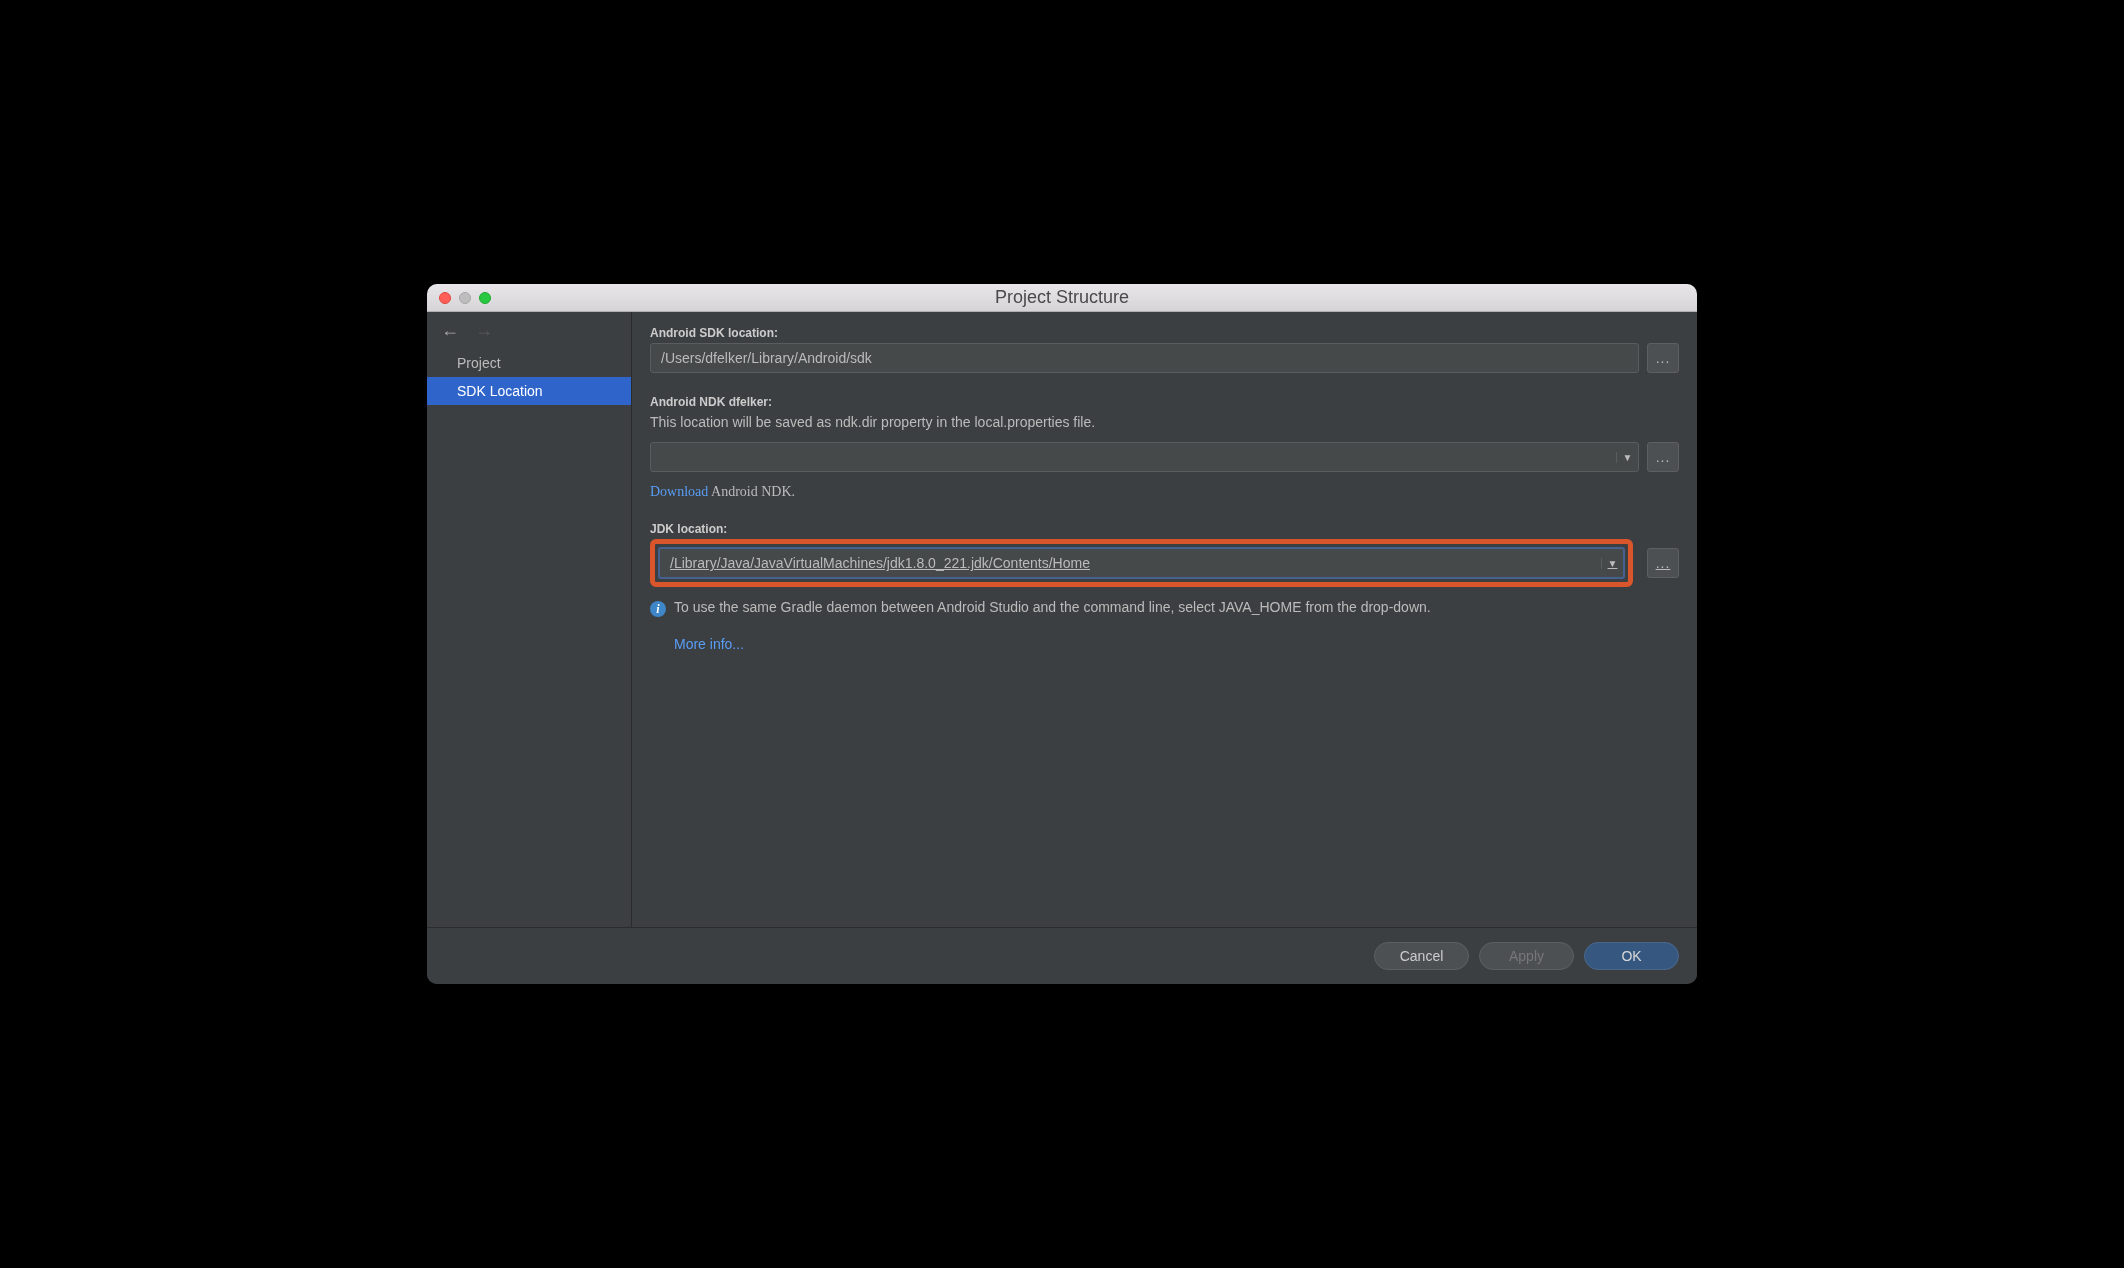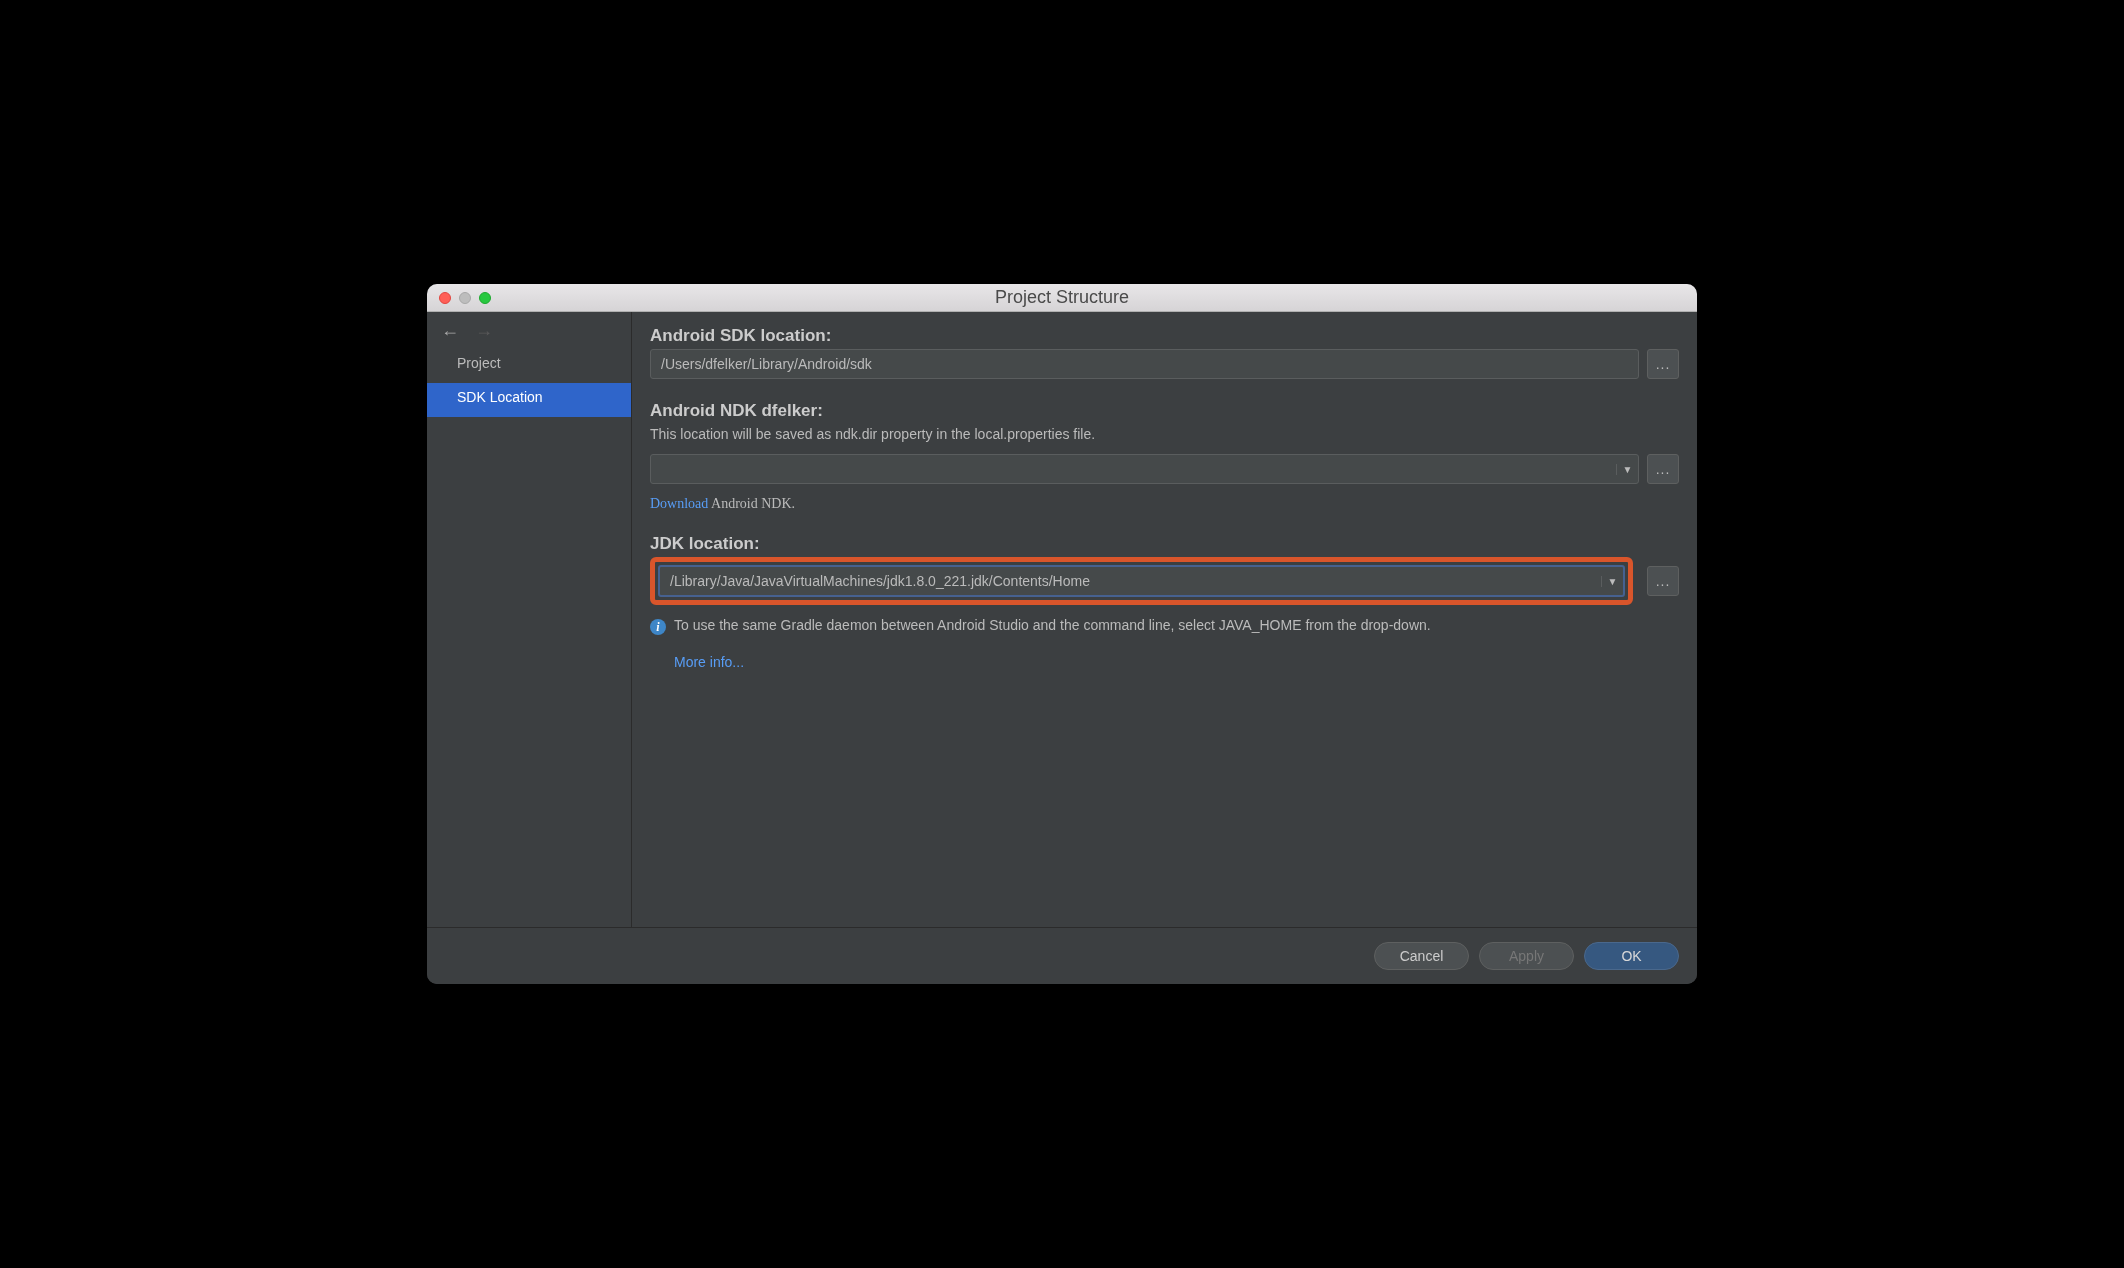--- a/index.html
+++ b/index.html
@@ -73,21 +73,21 @@
       font-size: 18px;
     }
     .nav-arrow {
       color: #a9a9a9;
       cursor: pointer;
     }
     .nav-arrow.disabled {
       color: #5a5a5a;
     }
     .sidebar-item {
-      padding: 6px 20px 12px 30px;
+      padding: 6px 20px 6px 30px;
       font-size: 14px;
       color: #bbbbbb;
       cursor: pointer;
     }
     .sidebar-item.selected {
       background: #2f65ca;
       color: #ffffff;
     }
     .content {
       flex: 1;
@@ -97,21 +97,21 @@
       color: #bbbbbb;
       font-size: 14px;
     }
     .section {
       margin-bottom: 22px;
     }
     .section-title {
       color: #cccccc;
       font-weight: 600;
       margin-bottom: 3px;
-      font-size: 17px;
+      font-size: 12px;
     }
     .section-desc {
       color: #bbbbbb;
       line-height: 1.45;
       margin-bottom: 10px;
     }
     .field-row {
       display: flex;
       gap: 8px;
       align-items: center;
@@ -290,21 +290,21 @@
             <span>...</span>
           </div>
         </div>
         <div class="download-row">
           <span class="link">Download</span><span> Android NDK.</span>
         </div>
       </div>
 
       <div class="section">
         <div class="section-title">JDK location:</div>
-        <div class="field-row" style="align-items:stretch;">
+        <div class="field-row" style="align-items:stretch;text-decoration:underline;">
           <div class="highlight-box" style="flex:1;">
             <div class="combo-wrapper">
               <input class="combo-input" value="/Library/Java/JavaVirtualMachines/jdk1.8.0_221.jdk/Contents/Home" style="">
               <div class="combo-arrow">
                 <span>▼</span>
               </div>
             </div>
           </div>
           <div class="browse-btn" style="align-self:center;">
             <span>...</span>

